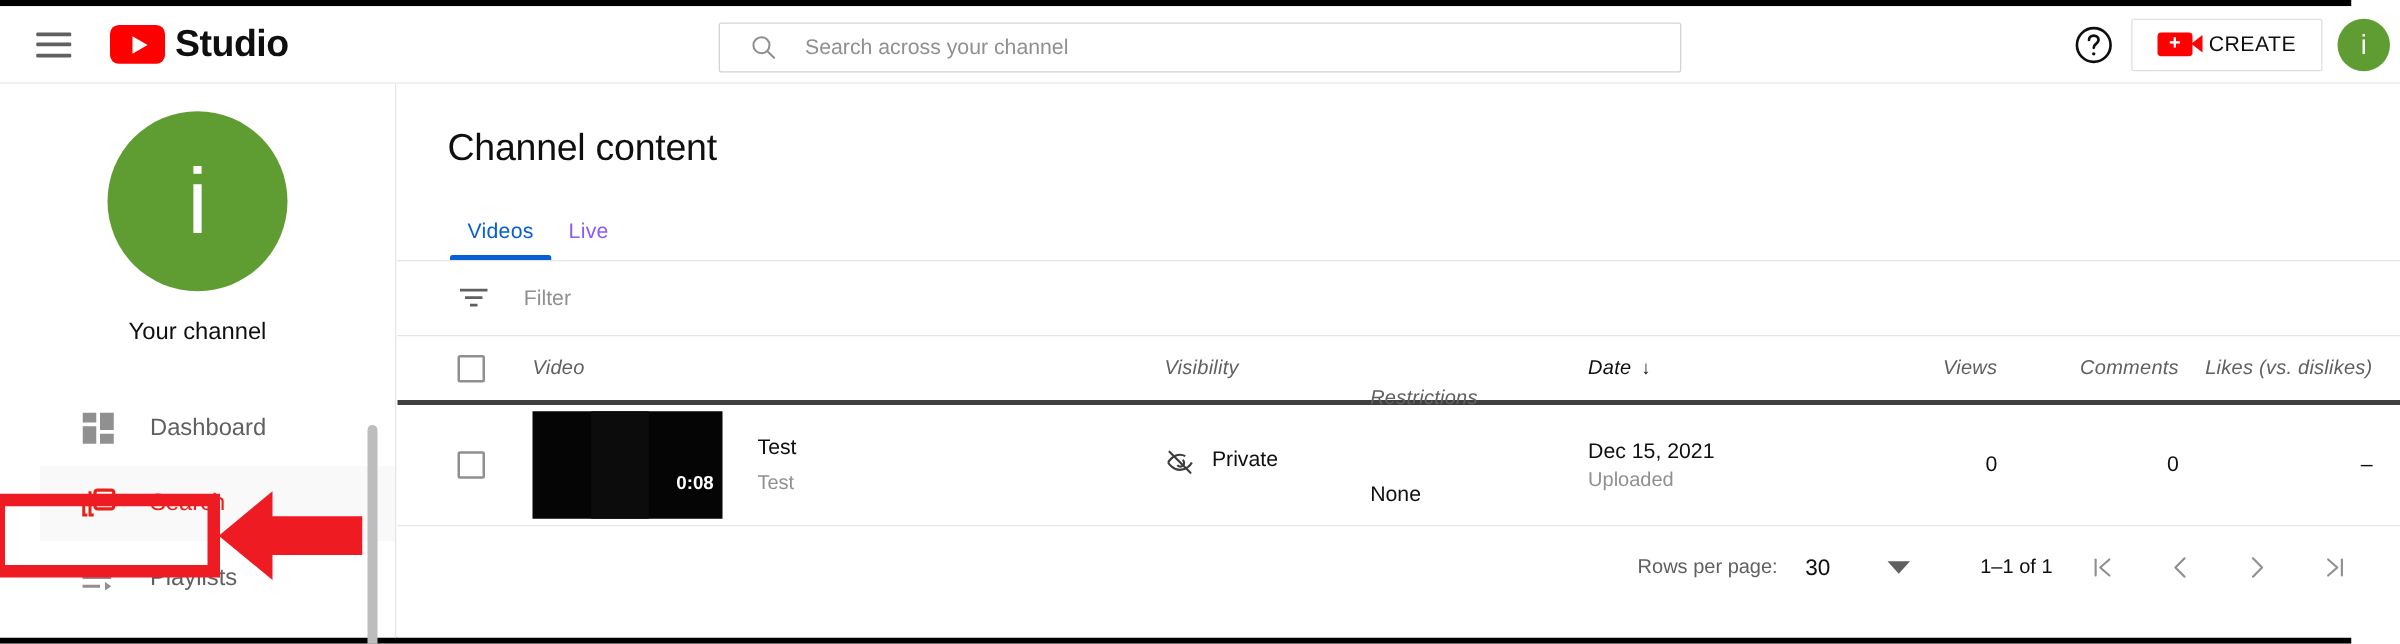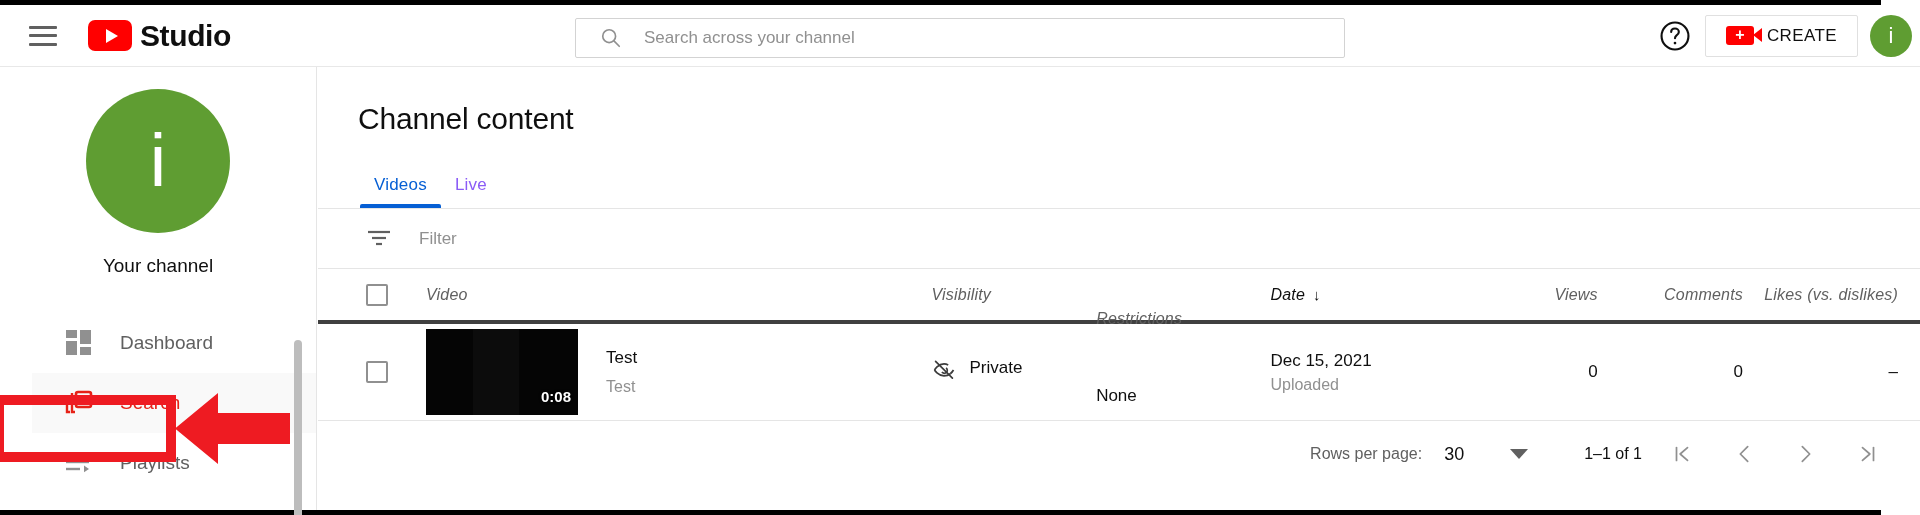--- a/index.html
+++ b/index.html
@@ -219,21 +219,21 @@
   .video-cell { display: flex; align-items: center; gap: 28px; }
   .thumb {
     position: relative; width: 152px; height: 86px;
     background: #050505; flex: 0 0 auto;
   }
   .thumb::before {
     content:""; position:absolute; left:47px; top:0; width:46px; height:100%;
     background: #0c0c0c;
   }
   .dur {
-    position: absolute; right: 7px; bottom: 10px;
+    position: absolute; right: 7px; bottom: 20px;
     color: #ffffff; font-size: 15px; font-weight: 700;
     text-shadow: 0 0 3px rgba(0,0,0,.9);
   }
   .v-title { font-size: 17px; color: #0f0f0f; line-height: 1.5; }
   .v-desc  { font-size: 16px; color: #909090; line-height: 1.5; margin-top: 4px; }
 
   .vis-cell { display: flex; align-items: flex-start; gap: 14px; }
   .vis-text { font-size: 17px; color: #0f0f0f; }
   .cell-text { font-size: 17px; color: #0f0f0f; }
   .date-main { font-size: 17px; color: #0f0f0f; }

